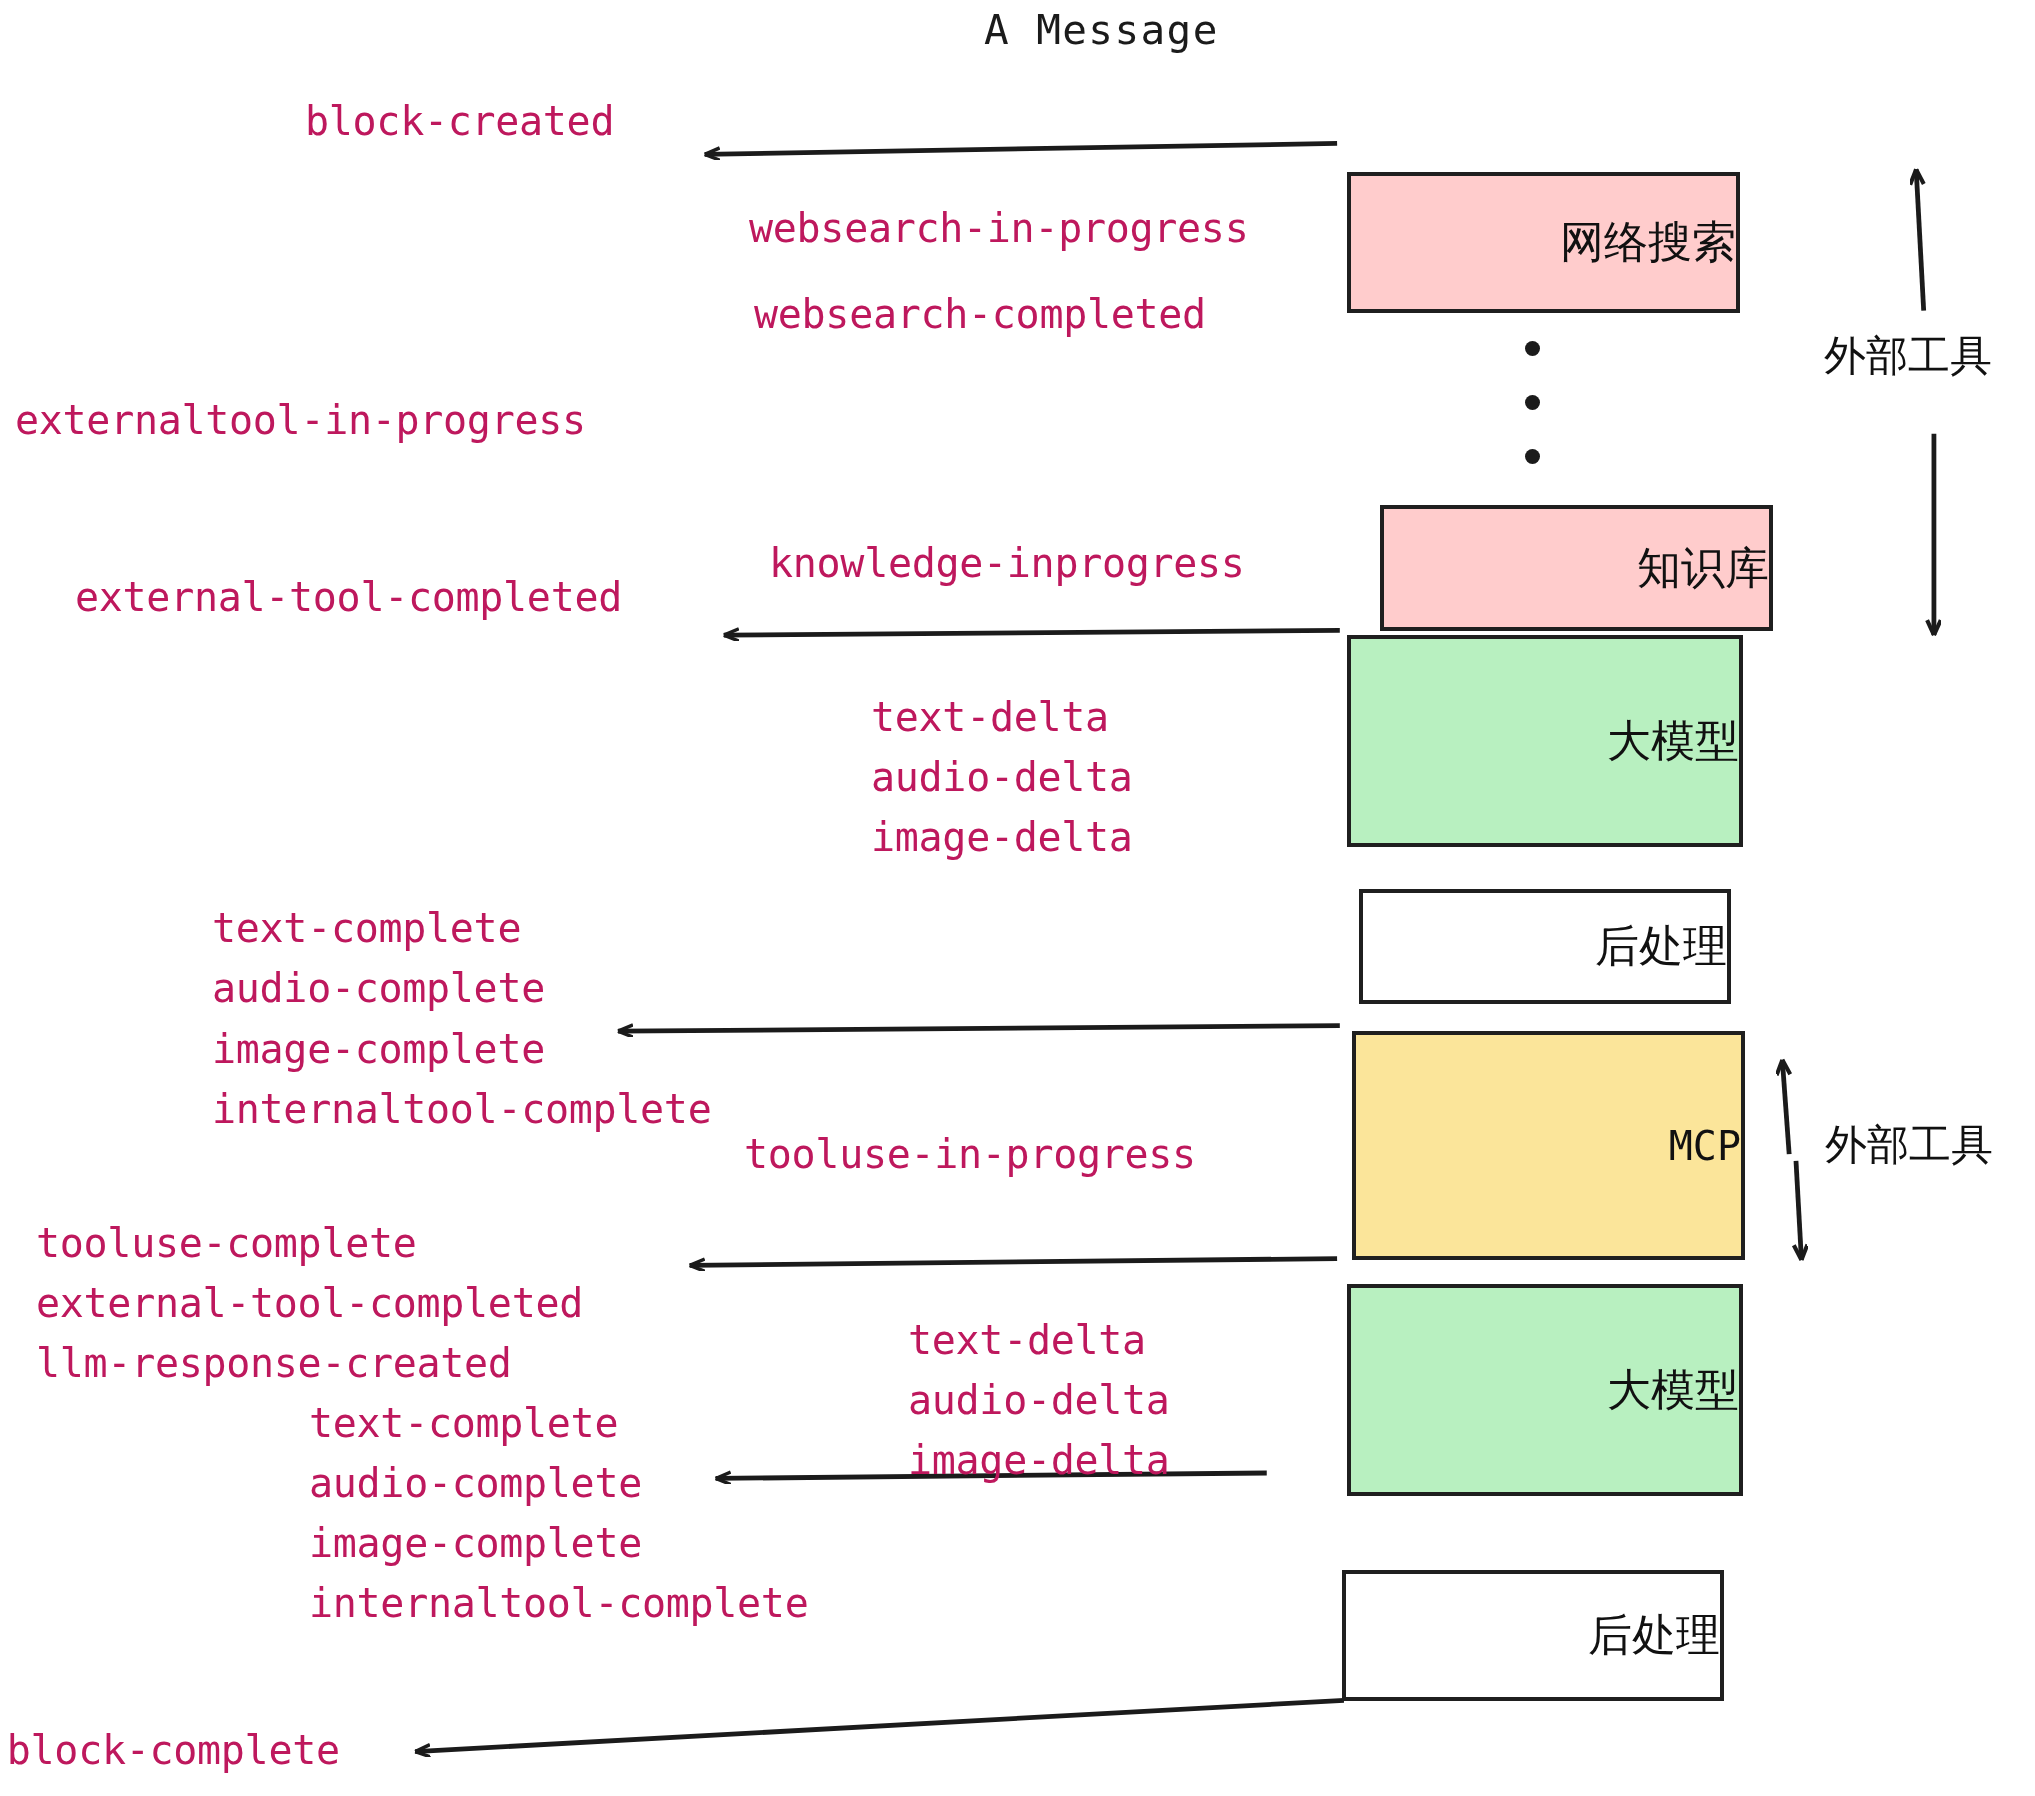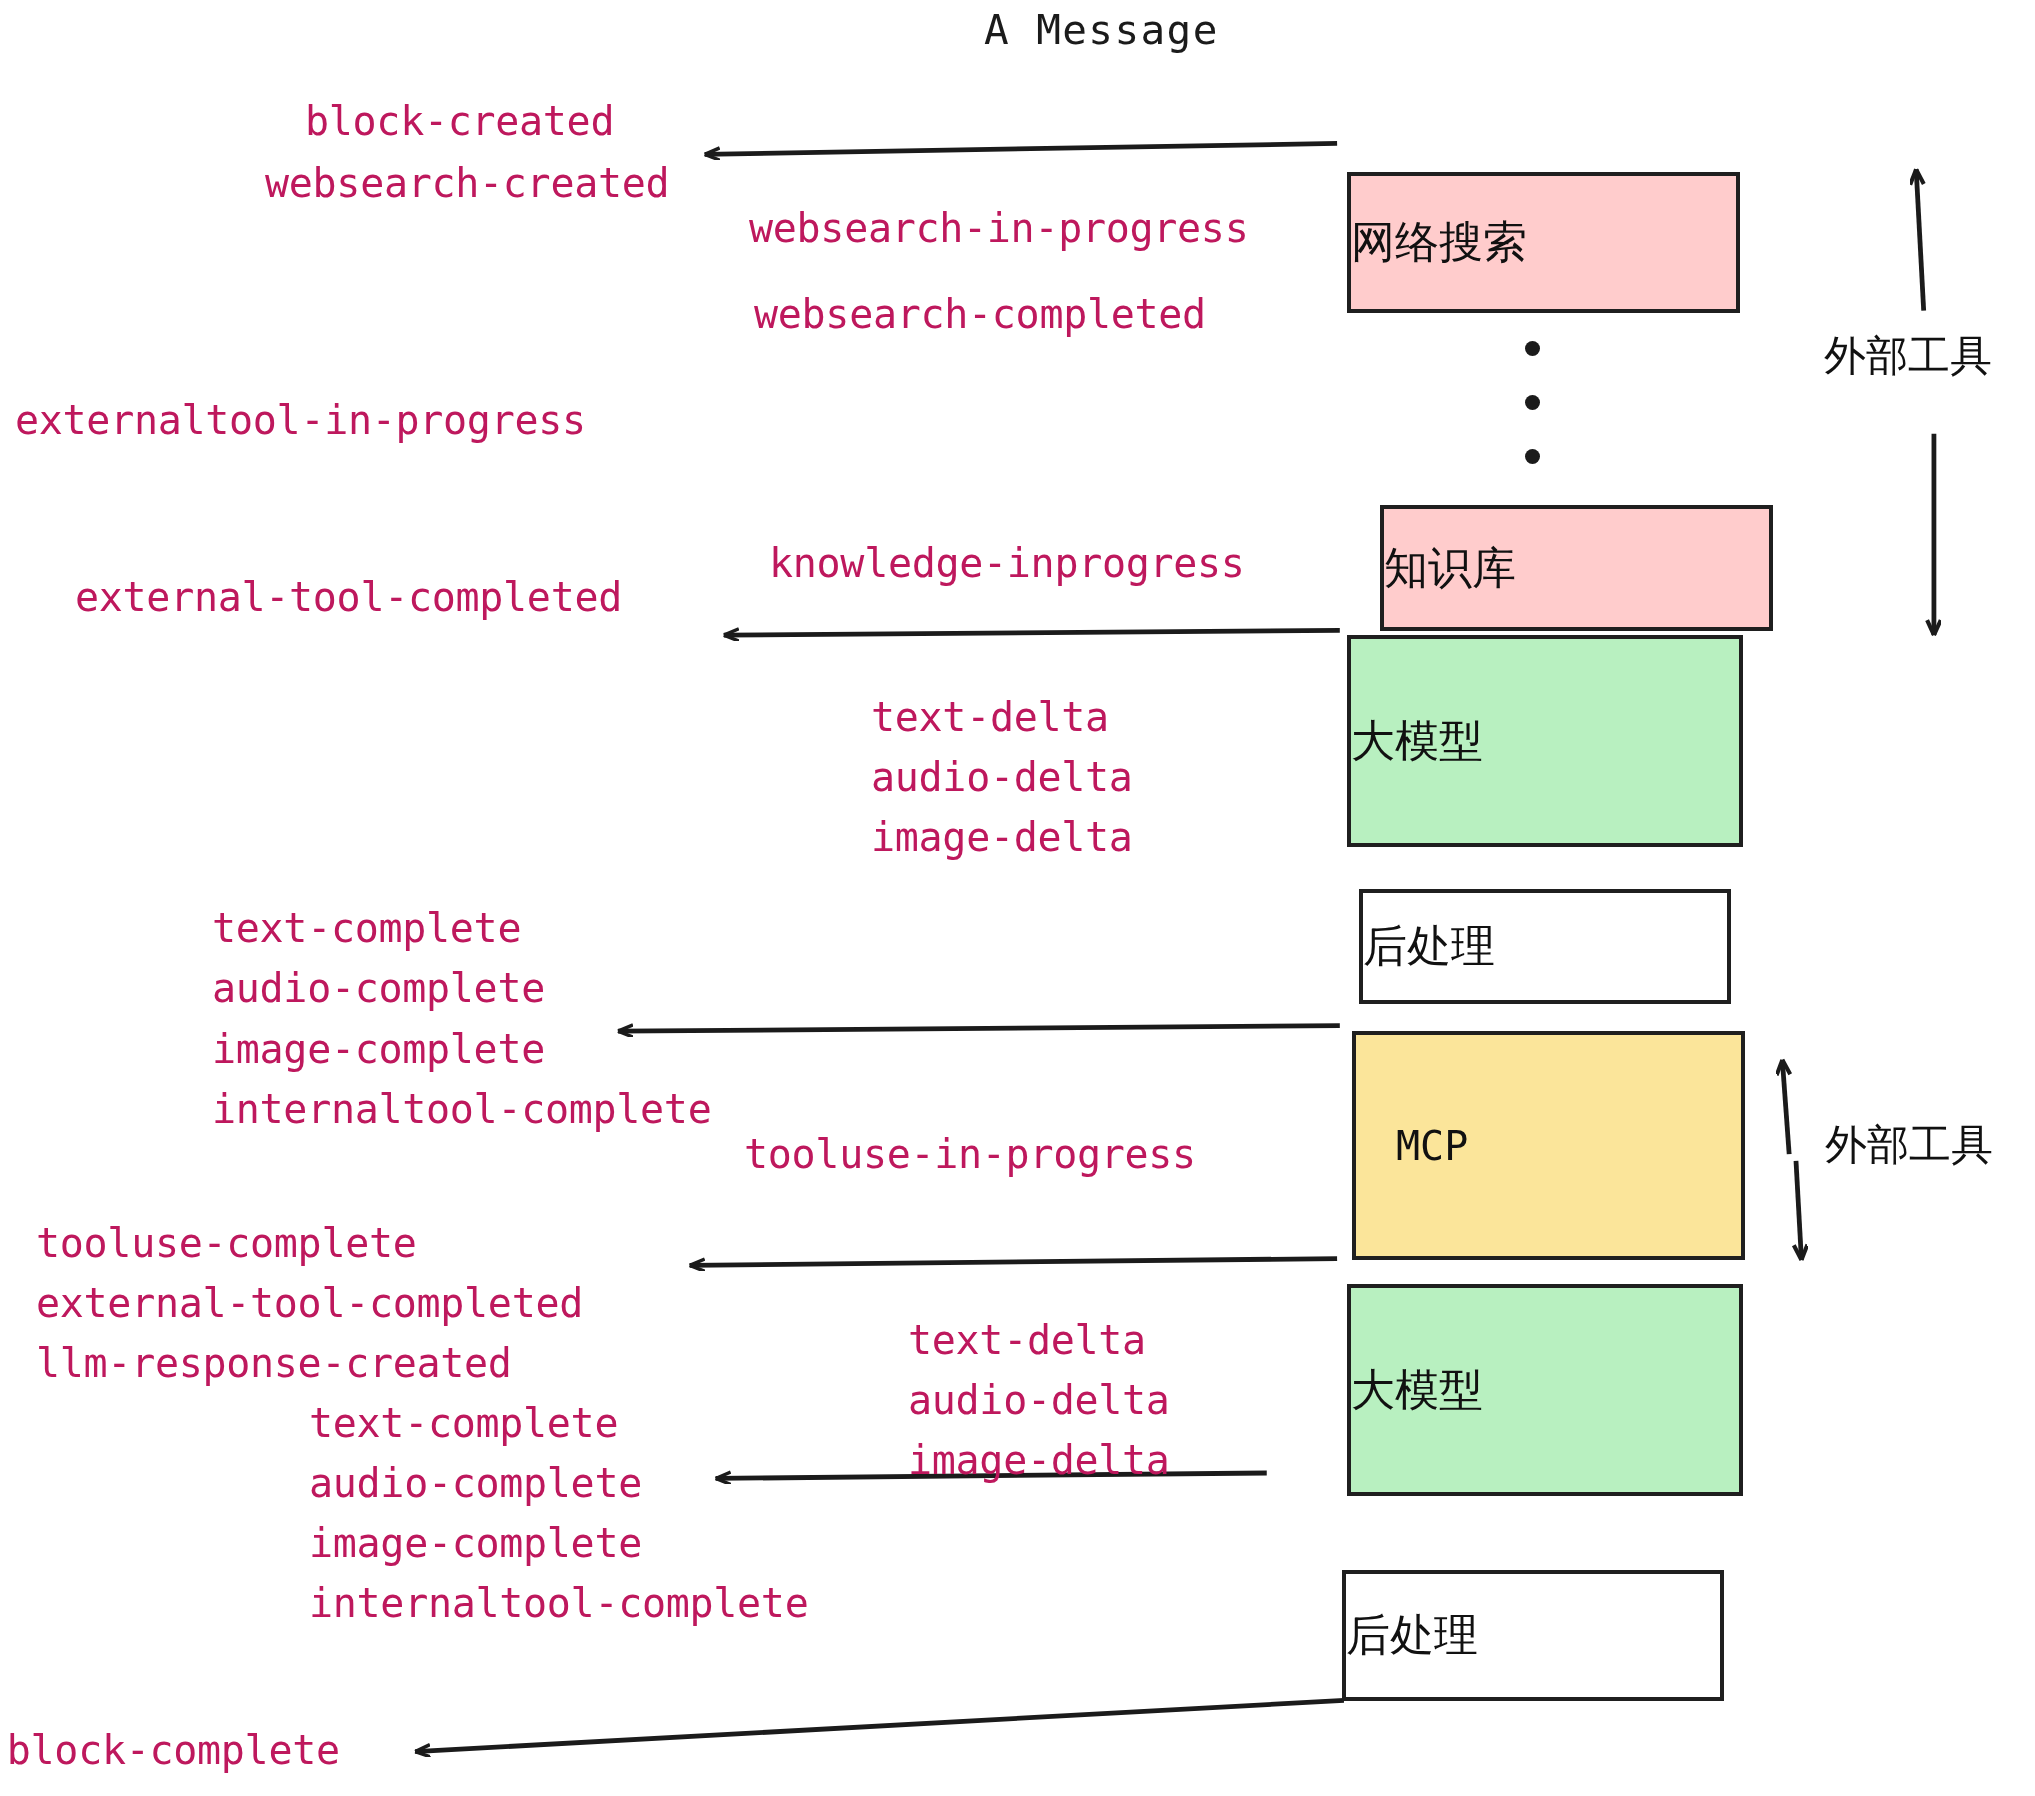--- a/index.html
+++ b/index.html
@@ -43,21 +43,21 @@
     color: #1b1b1b;
     white-space: nowrap;
     letter-spacing: 1.4px;
   }
   .node {
     position: absolute;
     box-sizing: border-box;
     border: 4.8px solid #1f1f1f;
     display: flex;
     align-items: center;
-    justify-content: flex-start;
+    justify-content: flex-end;
     font-family: "DejaVu Sans", "Liberation Sans", sans-serif;
     font-size: 44px;
     color: #111111;
   }
   .node.mcp-label {
     font-family: "DejaVu Sans Mono", "Liberation Mono", monospace;
     font-size: 40px;
     padding-left: 40px;
   }
   .sidelabel {
@@ -152,21 +152,20 @@
 
   <div class="node" style="left:1342px; top:1570px; width:382px; height:131px; background:#FFFFFF;">
     <span>后处理</span>
   </div>
 
   <div class="sidelabel" style="left:1824px; top:328px;">外部工具</div>
 
   <div class="sidelabel" style="left:1825px; top:1117px;">外部工具</div>
 
   <div class="evt" style="left:305px; top:101px;">block-created</div>
-  <div class="evt" style="left:265px; top:163px;">websearch-created</div>
   <div class="evt" style="left:749px; top:208px;">websearch-in-progress</div>
   <div class="evt" style="left:754px; top:294px;">websearch-completed</div>
   <div class="evt" style="left:15px; top:400px;">externaltool-in-progress</div>
   <div class="evt" style="left:769px; top:543px;">knowledge-inprogress</div>
   <div class="evt" style="left:75px; top:577px;">external-tool-completed</div>
   <div class="evt" style="left:871px; top:697px;">text-delta</div>
   <div class="evt" style="left:871px; top:757px;">audio-delta</div>
   <div class="evt" style="left:871px; top:817px;">image-delta</div>
   <div class="evt" style="left:212px; top:908px;">text-complete</div>
   <div class="evt" style="left:212px; top:968px;">audio-complete</div>

